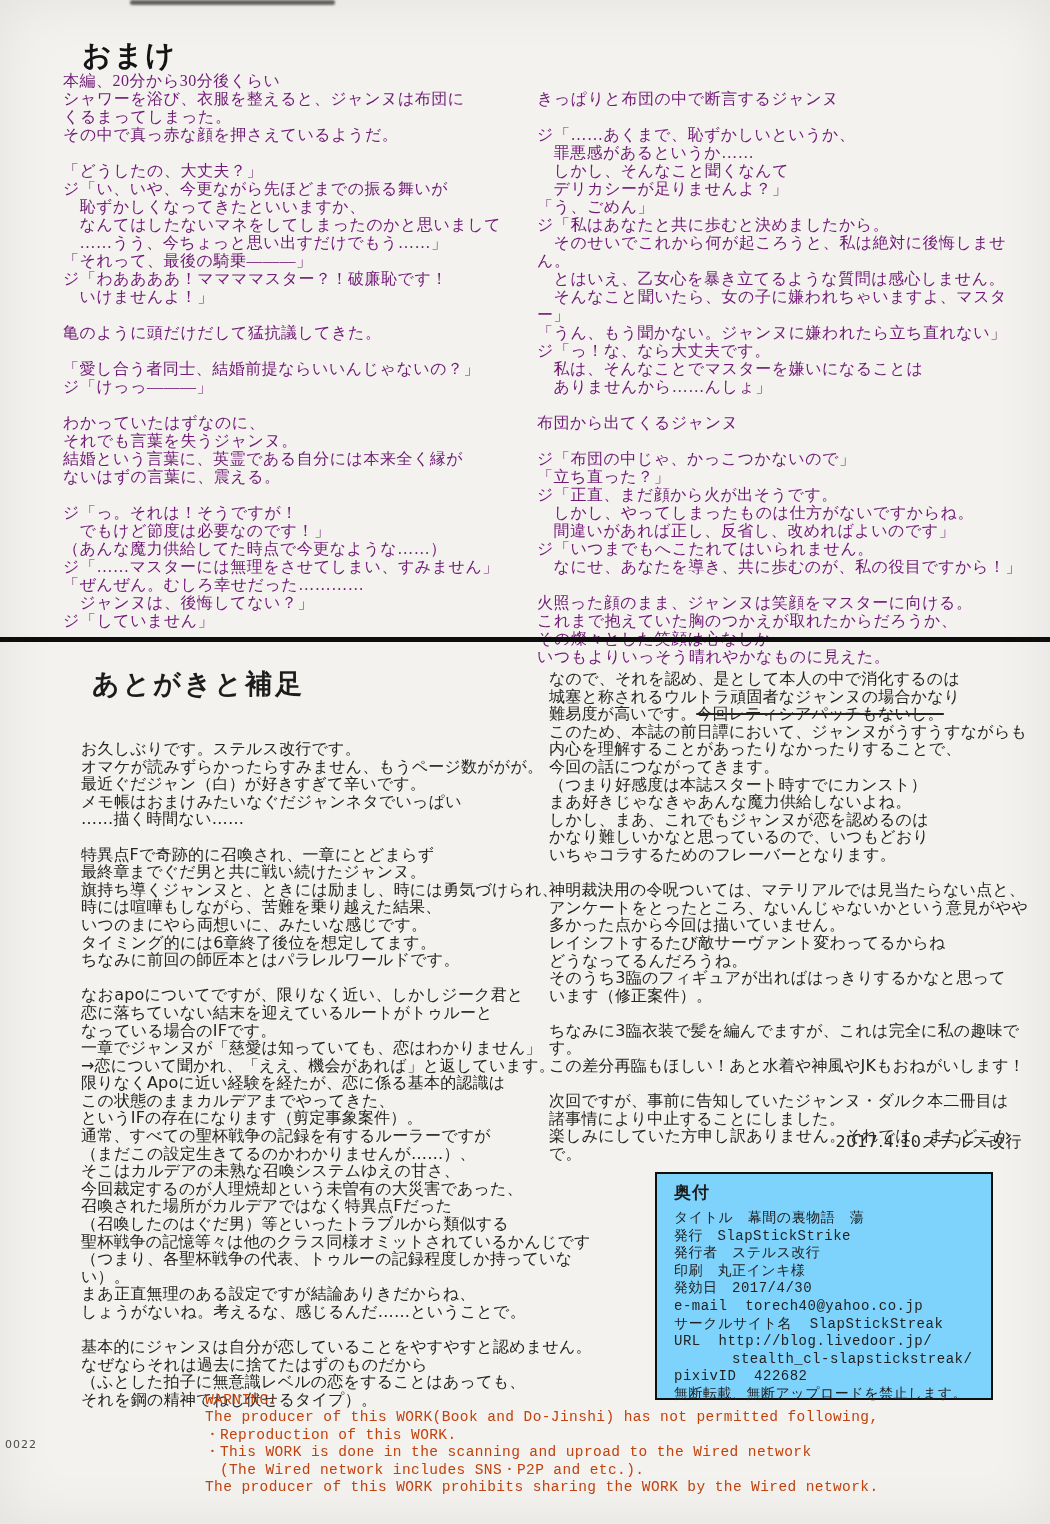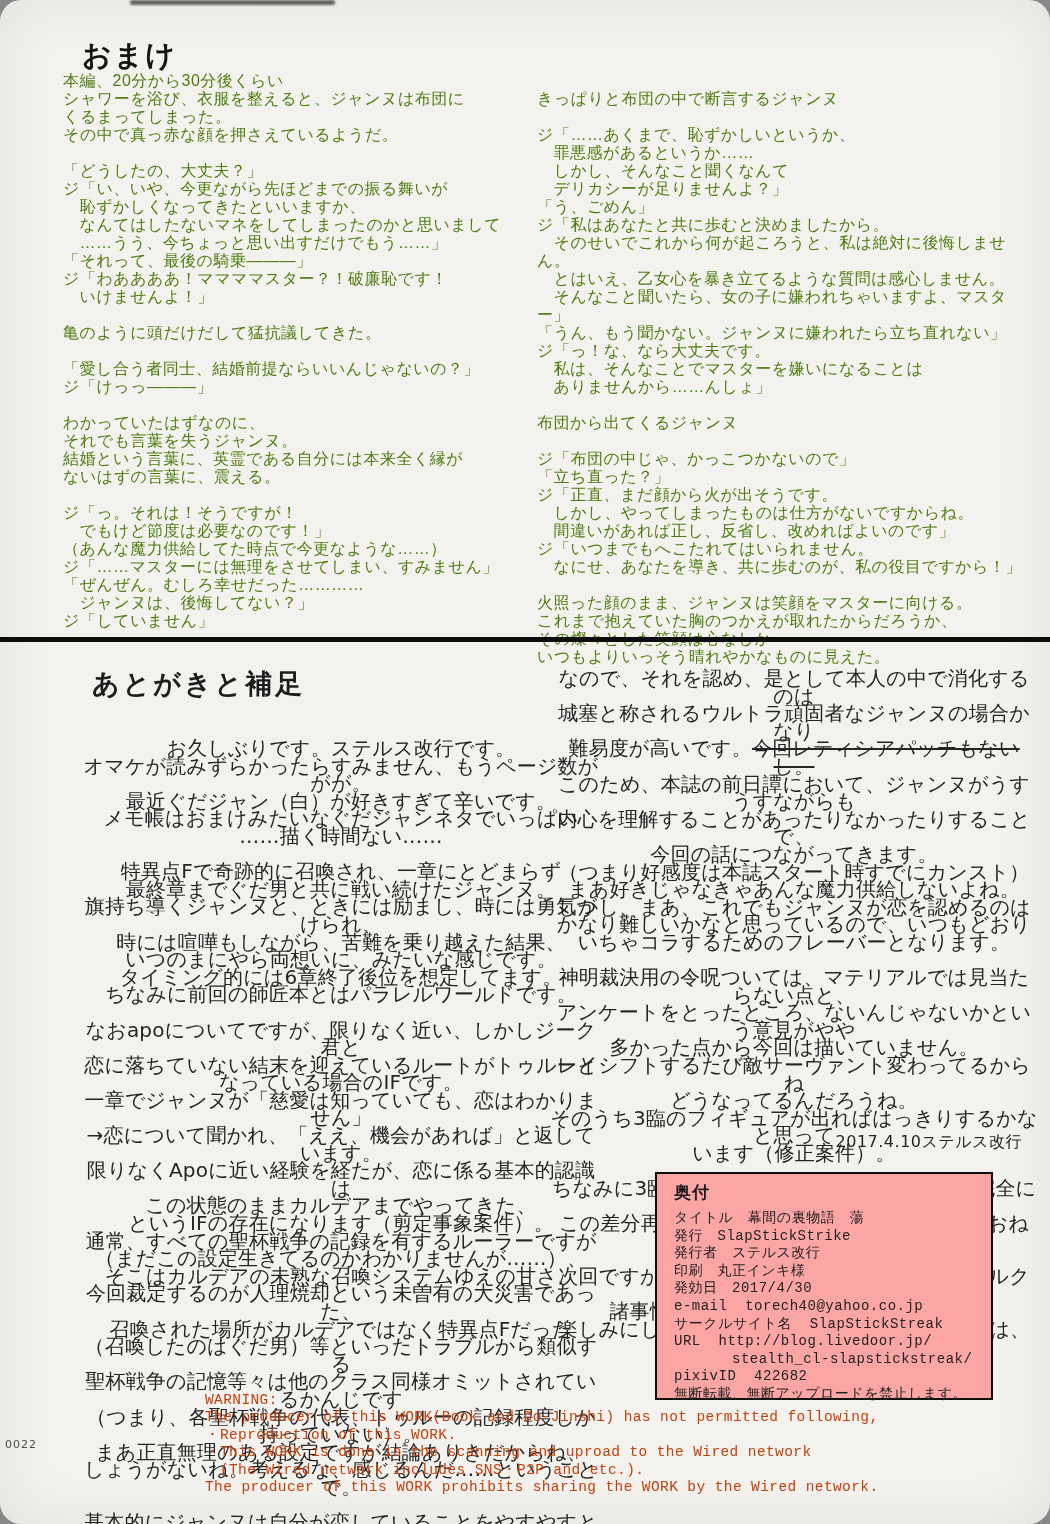--- a/index.html
+++ b/index.html
@@ -4,65 +4,64 @@
 <style>
   html,body{margin:0;padding:0;background:#888;}
   .page{
     position:relative;
     width:1050px;height:1524px;
     margin:0 auto;
     background:#f3f2ef;
     box-shadow:inset 0 0 60px rgba(0,0,0,0.07);
     overflow:hidden;
     color:#1b1b1b;
-    border-radius:21px;
   }
   .artifact{
     position:absolute;left:130px;top:0;width:205px;height:5px;
     background:#2a2a2a;opacity:.7;filter:blur(1px);border-radius:2px;
   }
   .omake-h{
     position:absolute;left:82px;top:36px;margin:0;
     font-family:"Liberation Serif","DejaVu Serif",serif;
     font-size:29px;font-weight:bold;letter-spacing:2px;color:#141414;
   }
   .serif-block{
     position:absolute;
-    font-family:Liberation Sans, sans-serif;
+    font-family:Liberation Serif, serif;
     font-size:16px;line-height:18px;letter-spacing:.5px;
-    white-space:pre-line;color:#4d7c0f;
+    white-space:pre-line;color:#701a75;
   }
   .omake-left{left:63px;top:72px;width:470px;}
   .omake-right{left:537px;top:90px;width:500px;}
   .divider{
     position:absolute;left:0;top:637px;width:1050px;height:5px;
     background:#0d0d0d;
   }
   .afterword-h{
     position:absolute;left:80px;top:654px;margin:12px;
     font-family:"DejaVu Sans","Liberation Sans",sans-serif;
     font-size:27px;font-weight:bold;letter-spacing:3px;color:#1c1c1c;
   }
   .sans-block{
     position:absolute;
     font-family:"DejaVu Sans","Liberation Sans",sans-serif;
-    font-size:20px;line-height:17.6px;letter-spacing:.2px;
-    white-space:pre-line;color:#242424;text-align:center;
+    font-size:16px;line-height:17.6px;letter-spacing:.2px;
+    white-space:pre-line;color:#242424;
   }
   .afterword-left{left:81px;top:706px;width:520px;margin-top:34px;}
   .afterword-right{left:549px;top:670px;width:490px;}
   .strike{text-decoration:line-through;text-decoration-thickness:2px;}
   .signature{
     position:absolute;right:28px;top:1132px;width:400px;
     font-family:"DejaVu Sans","Liberation Sans",sans-serif;
     font-size:16px;letter-spacing:.5px;text-align:right;color:#242424;
   }
   .colophon{
     position:absolute;left:655px;top:1172px;width:338px;height:228px;
-    border:2px solid #101010;background:#fca5a5;box-sizing:border-box;
+    border:2px solid #101010;background:#7dd3fc;box-sizing:border-box;
   }
   .colophon-h{
     position:absolute;left:17px;top:7px;
     font-family:"DejaVu Sans","Liberation Sans",sans-serif;
     font-size:17px;font-weight:600;letter-spacing:1px;color:#1c1c1c;
   }
   .colophon-lines{
     position:absolute;left:17px;top:36px;
     font-family:Liberation Mono, monospace;
     font-size:14px;line-height:17.6px;letter-spacing:.5px;color:#222;

